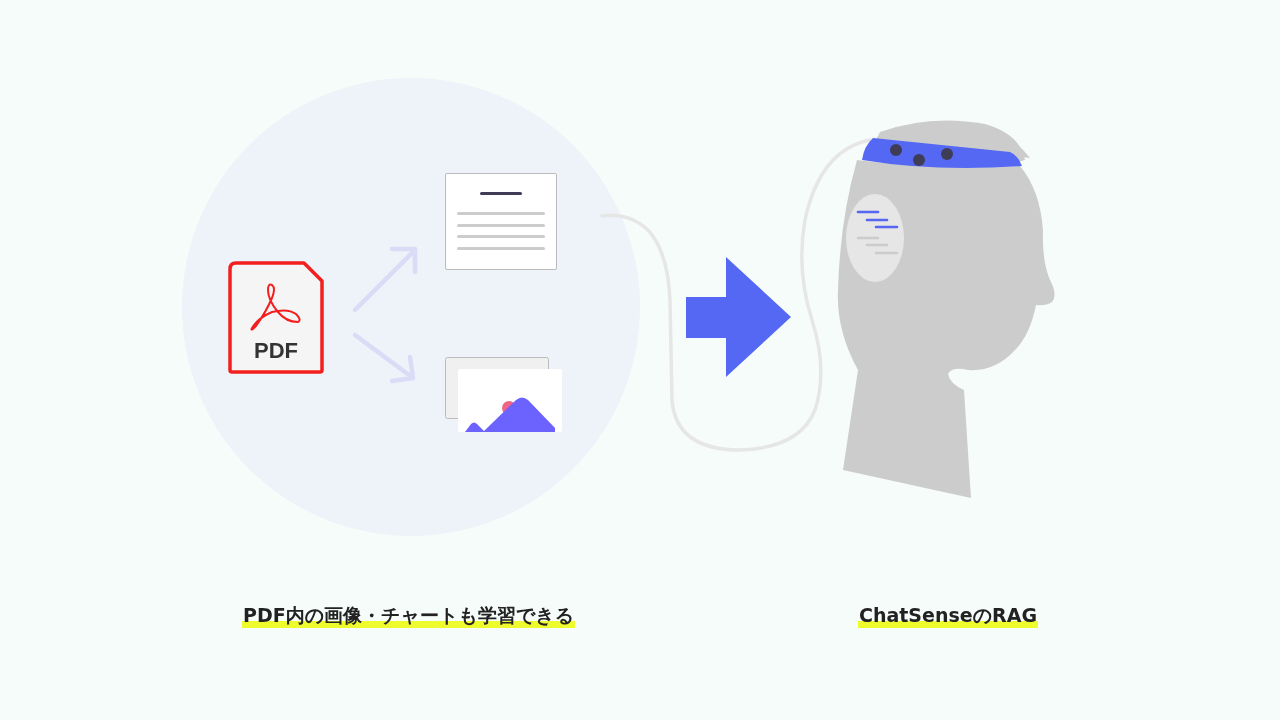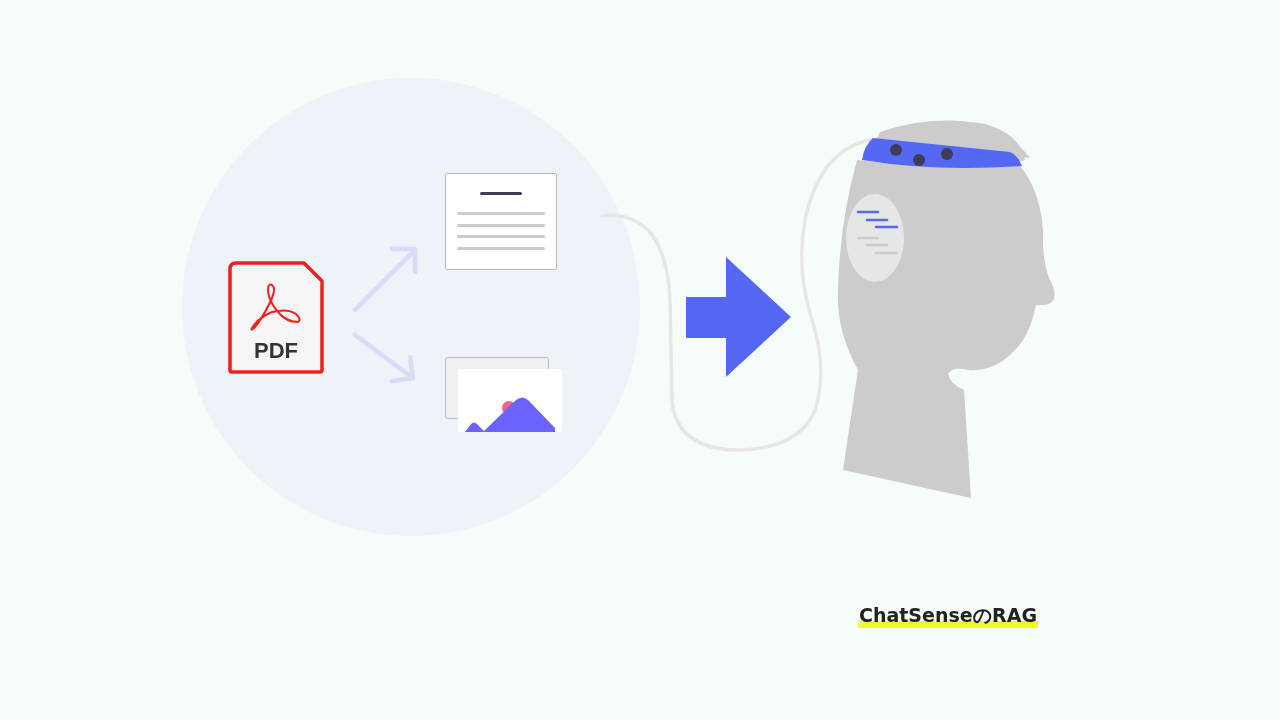--- a/index.html
+++ b/index.html
@@ -114,16 +114,19 @@
         <line x1="858" y1="212" x2="878" y2="212" stroke="#5468f4"></line>
         <line x1="867" y1="220" x2="887" y2="220" stroke="#5468f4"></line>
         <line x1="876" y1="227" x2="897" y2="227" stroke="#5468f4"></line>
         <line x1="858" y1="238" x2="878" y2="238" stroke="#cccccc"></line>
         <line x1="867" y1="245" x2="887" y2="245" stroke="#cccccc"></line>
         <line x1="876" y1="253" x2="897" y2="253" stroke="#cccccc"></line>
       </g>
     </g>
   </svg>
 
+  <div class="caption caption-left">
+    <span class="hl">PDF内の画像・チャートも学習できる</span>
+  </div>
   <div class="caption caption-right">
     <span class="hl">ChatSenseのRAG</span>
   </div>
 </div>
 
 </body></html>

